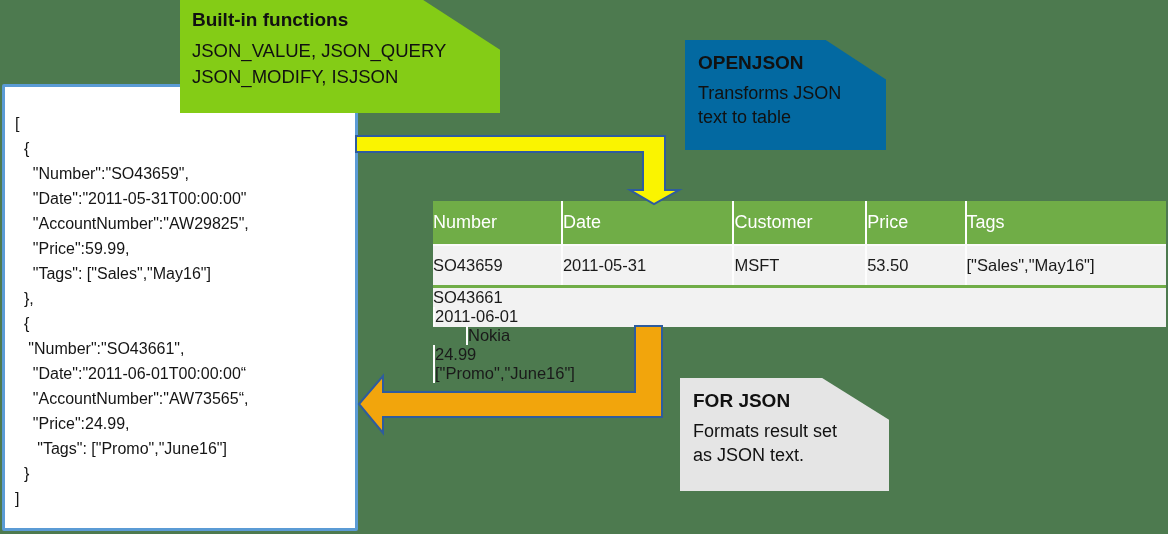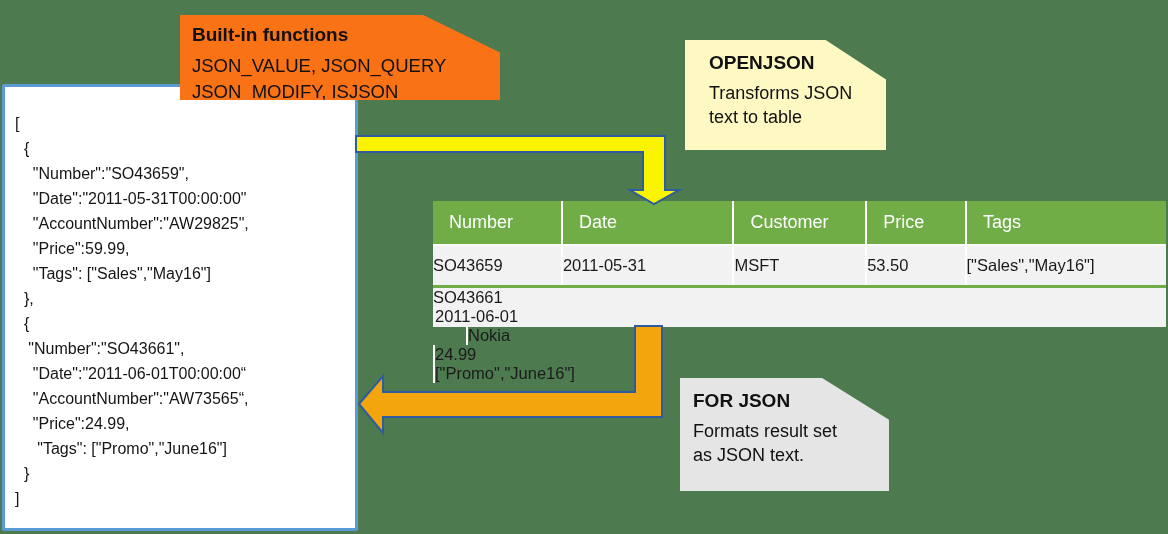--- a/index.html
+++ b/index.html
@@ -22,43 +22,43 @@
   }
   
   .arrows{position:absolute; left:0; top:0; z-index:4; pointer-events:none;}
   .yellow-arrow{fill:#FAF400; stroke:#2E5C9E; stroke-width:2; stroke-linejoin:miter;}
   .orange-arrow{fill:#F2A50C; stroke:#2E5C9E; stroke-width:2; stroke-linejoin:miter;}
   
   .callout{position:absolute; z-index:5; color:#111; box-sizing:border-box;}
   .callout .callout-title{font-weight:700; font-size:19px; margin:0 0 7px 0;}
   .callout .callout-body{font-size:18px; line-height:25px; white-space:pre-line;}
   .callout-blue{
-    left:180px; top:15px; width:320px; height:85px;
-    background:#f97316; padding:9px 12px;
+    left:180px; top:0; width:320px; height:113px;
+    background:#84cc16; padding:9px 12px;
     clip-path:polygon(0 0, 76% 0, 100% 44%, 100% 100%, 0 100%);
   }
   .callout-blue .callout-body{font-size:18.5px; line-height:26px;}
   .callout-yellow{
     left:685px; top:40px; width:201px; height:110px;
-    background:#fef9c3; padding:12px 24px;
+    background:#0369a1; padding:12px 13px;
     clip-path:polygon(0 0, 70% 0, 100% 36%, 100% 100%, 0 100%);
   }
   .callout-yellow .callout-body{font-size:18px; line-height:24px;}
   .callout-orange{
     left:680px; top:378px; width:209px; height:113px;
     background:#e5e5e5; padding:12px 13px;
     clip-path:polygon(0 0, 68% 0, 100% 37%, 100% 100%, 0 100%);
   }
   .callout-orange .callout-body{font-size:18px; line-height:24px;}
   
   .rtable{position:absolute; left:433px; top:201px; width:733px; z-index:3;}
   .thead{display:flex; background:#70AD47; height:43px;}
   .th{
     display:flex; align-items:center; box-sizing:border-box;
-    color:#ffffff; font-size:18px; padding-left:16px;
+    color:#ffffff; font-size:18px; 
   }
   .th + .th{border-left:2px solid #ffffff;}
   .thead{border-bottom:2px solid #fbfbfb;}
   .trow{display:flex; background:#F2F2F2; height:39px;}
   .trow + .trow{border-top:3px solid #70AD47;flex-direction:column;}
   .td{
     display:flex; align-items:center; box-sizing:border-box;
     color:#1a1a1a; font-size:16.5px; 
   }
   .td + .td{border-left:2px solid #fdfdfd;}

